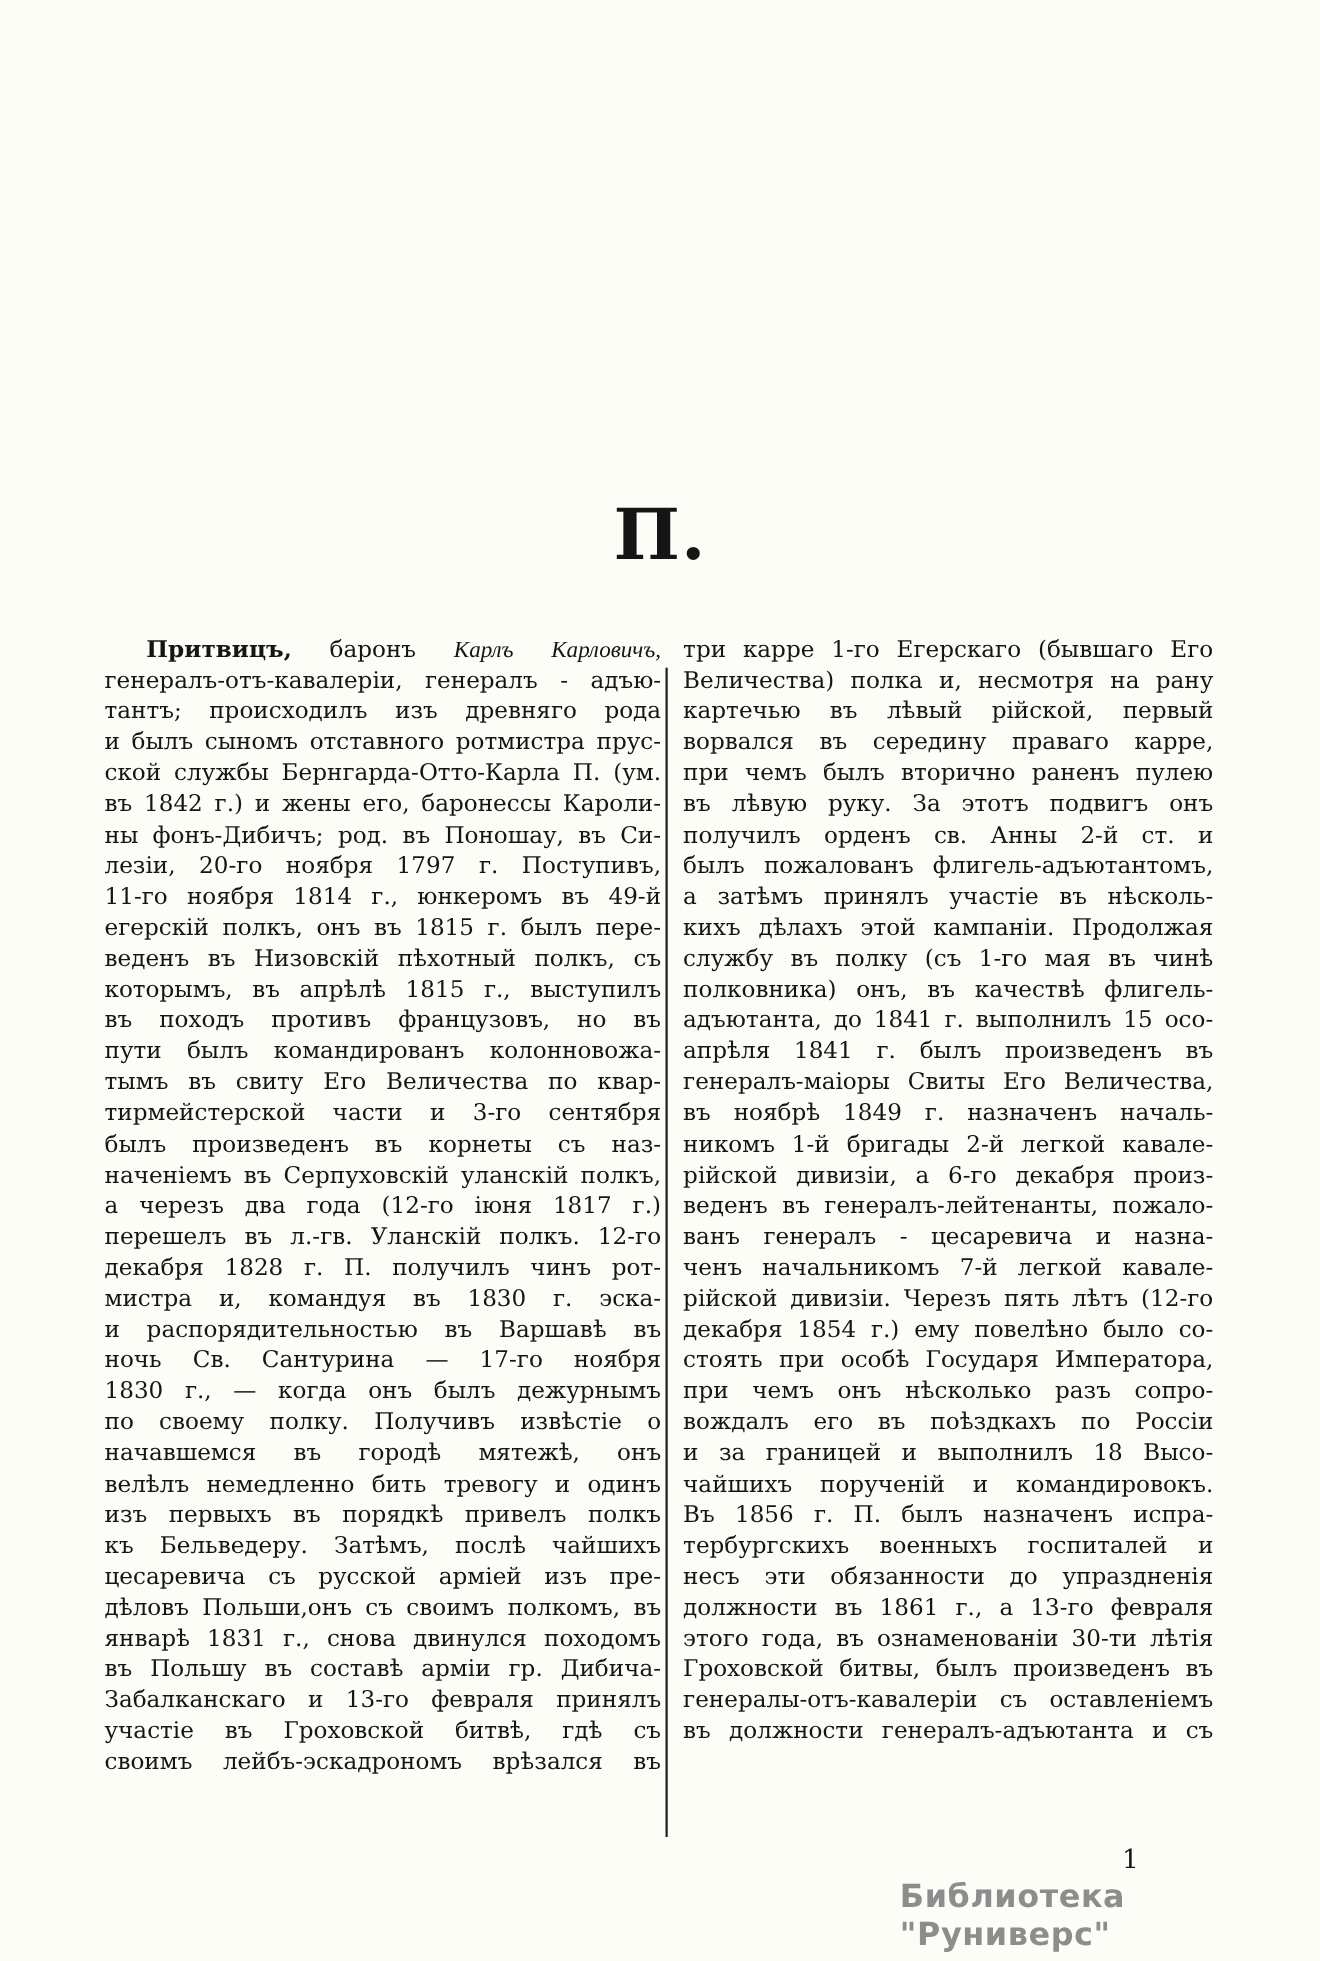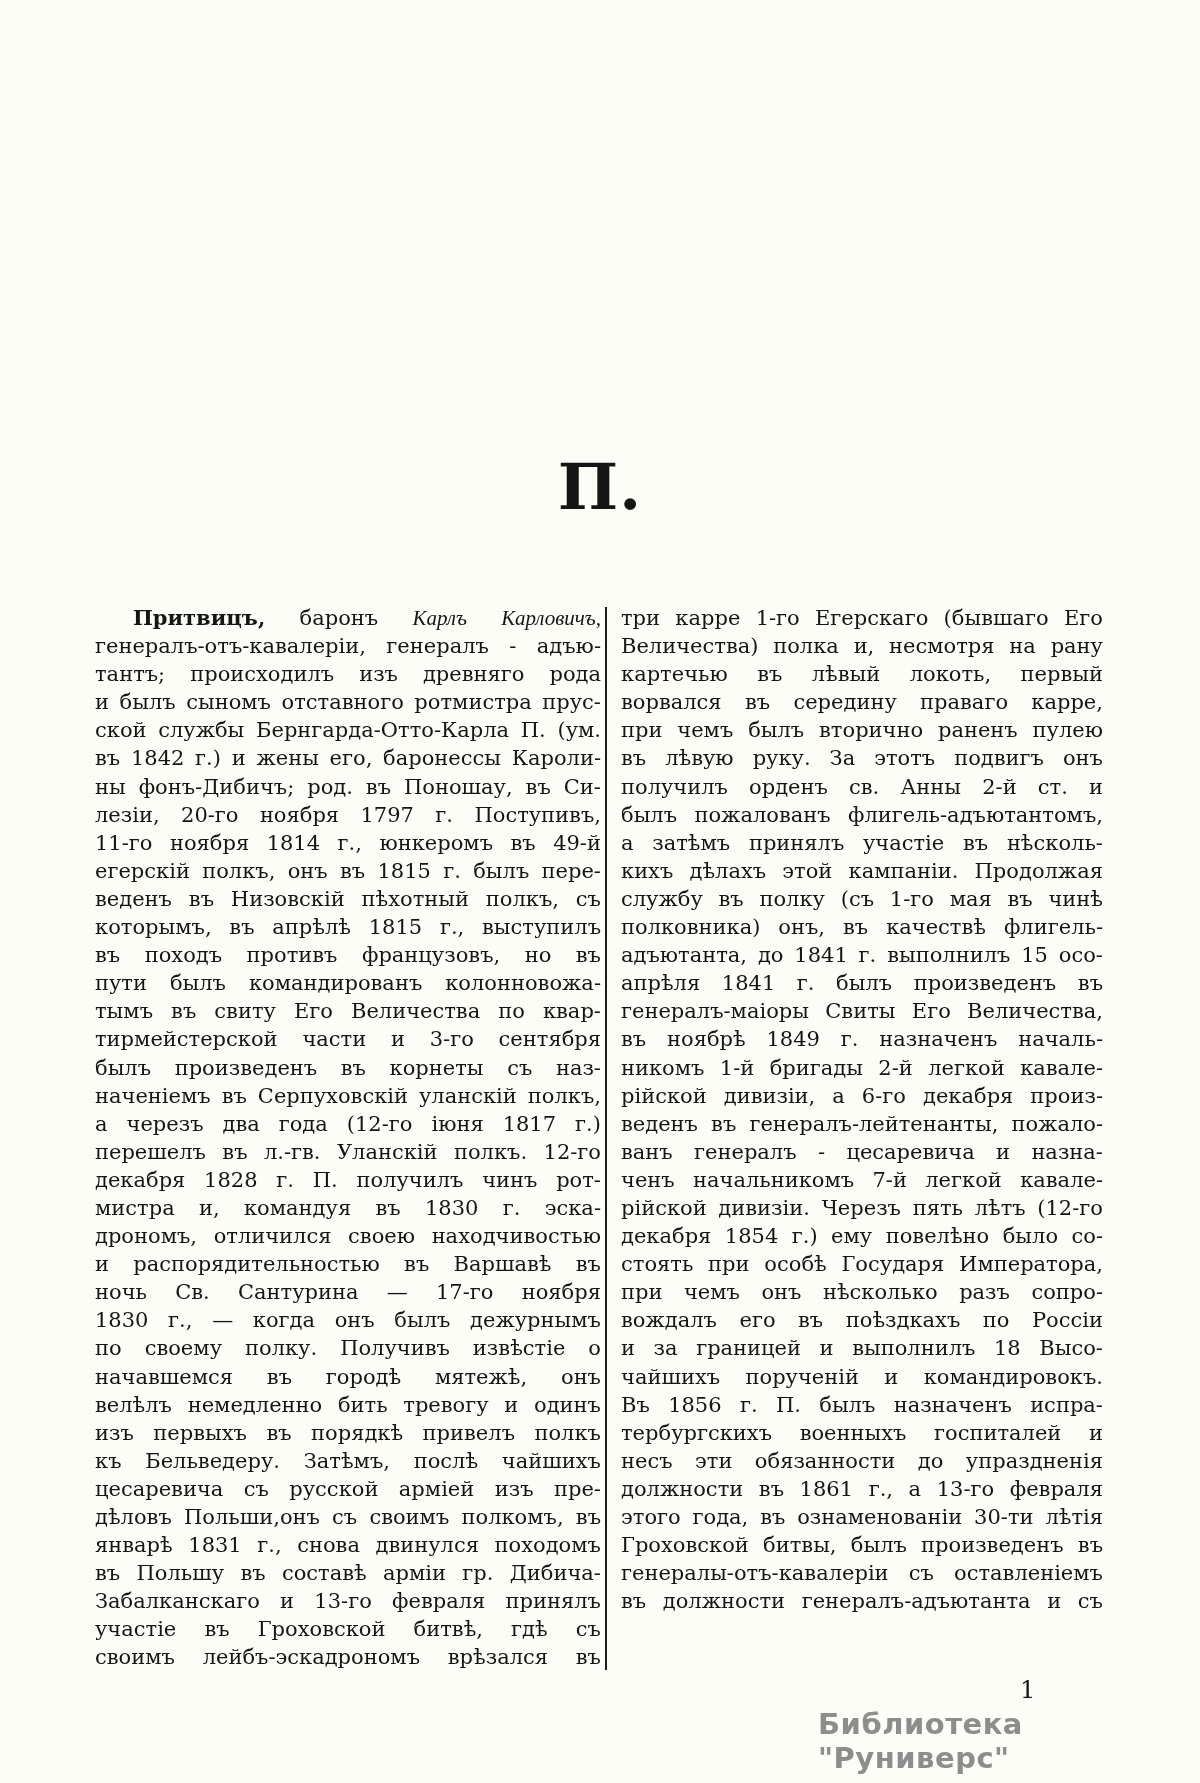--- a/index.html
+++ b/index.html
@@ -24,21 +24,21 @@
     width: 1200px;
     text-align: center;
     font-size: 64px;
     line-height: 70px;
     font-weight: bold;
     letter-spacing: 1px;
     font-family: "DejaVu Serif", serif;
   }
   .column {
     position: absolute;
-    top: 604px;
+    top: 576px;
   }
   .column-left {
     left: 95px;
     width: 506px;
   }
   .column-right {
     left: 621px;
     width: 482px;
     text-align: center;
   }
@@ -261,26 +261,20 @@
         <div class="line">
           <span>мистра</span>
           <span>и,</span>
           <span>командуя</span>
           <span>въ</span>
           <span>1830</span>
           <span>г.</span>
           <span>эска-</span>
         </div>
         <div class="line">
-          <span>дрономъ,</span>
-          <span>отличился</span>
-          <span>своею</span>
-          <span>находчивостью</span>
-        </div>
-        <div class="line">
           <span>и</span>
           <span>распорядительностью</span>
           <span>въ</span>
           <span>Варшавѣ</span>
           <span>въ</span>
         </div>
         <div class="line">
           <span>ночь</span>
           <span>Св.</span>
           <span>Сантурина</span>
@@ -409,21 +403,21 @@
           <span>полка</span>
           <span>и,</span>
           <span>несмотря</span>
           <span>на</span>
           <span>рану</span>
         </div>
         <div class="line">
           <span>картечью</span>
           <span>въ</span>
           <span>лѣвый</span>
-          <span>локоть,</span>
+          <span>рійской,</span>
           <span>первый</span>
         </div>
         <div class="line">
           <span>ворвался</span>
           <span>въ</span>
           <span>середину</span>
           <span>праваго</span>
           <span>карре,</span>
         </div>
         <div class="line">

